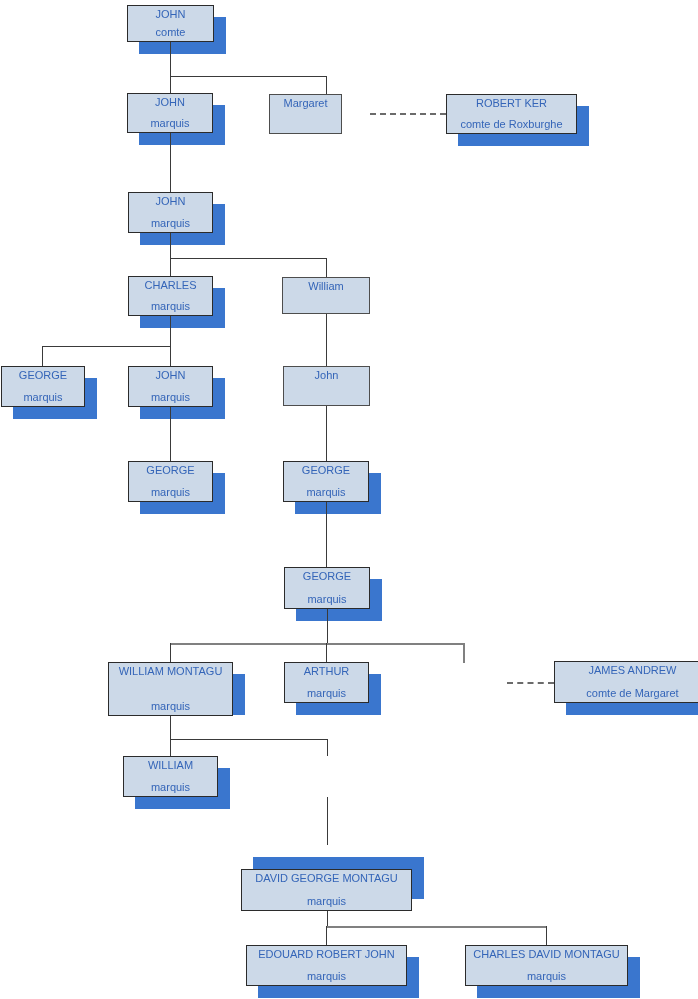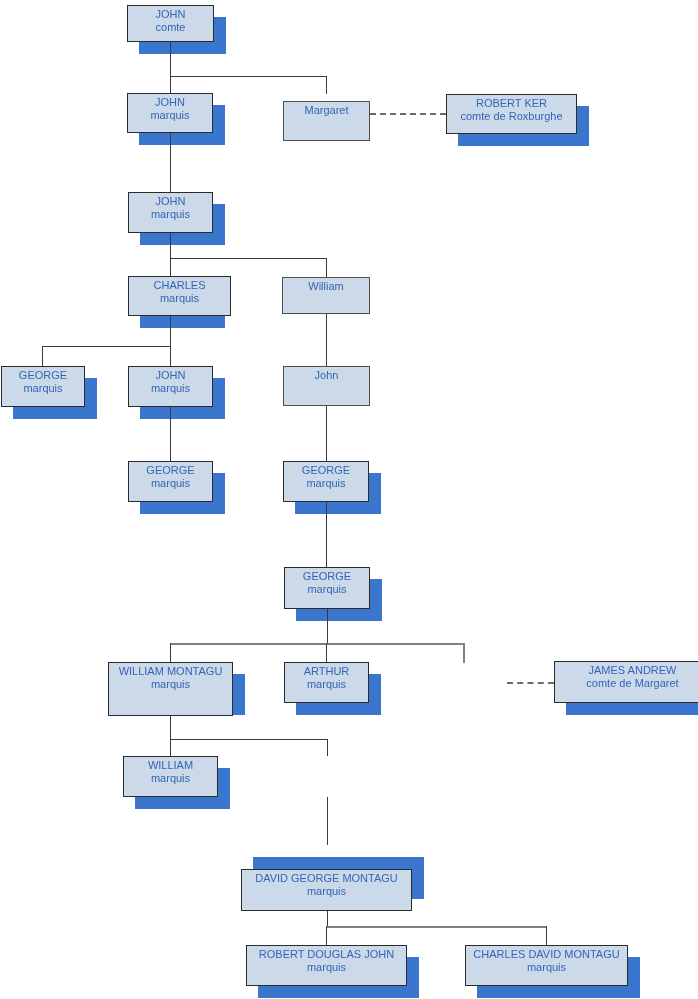--- a/index.html
+++ b/index.html
@@ -19,21 +19,21 @@
     position: absolute;
     background: #3a76ce;
   }
   .box {
     position: absolute;
     box-sizing: border-box;
     background: #ccd9e8;
     border: 1.5px solid #2b2b2b;
     display: flex;
     flex-direction: column;
-    justify-content: flex-start;
+    justify-content: space-between;
     align-items: center;
     text-align: center;
     color: #3465b8;
     font-size: 11px;
     line-height: 13px;
     padding: 2px;
     cursor: pointer;
   }
   .box.noshadow {
     border-color: #4d4d4d;
@@ -106,32 +106,32 @@
     <div class="line v-dark" style="left: 326px; top: 926px; height: 19px;"></div>
     <div class="line v-dark" style="left: 546px; top: 926px; height: 19px;"></div>
     <div class="box" style="left: 127px; top: 5px; width: 87px; height: 37px;">
       <span class="name">JOHN</span>
       <span class="title">comte</span>
     </div>
     <div class="box" style="left: 127px; top: 93px; width: 86px; height: 40px;">
       <span class="name">JOHN</span>
       <span class="title">marquis</span>
     </div>
-    <div class="box noshadow" style="left: 283px; top: 94px; width: 87px; height: 40px; margin-top: 7px;">
+    <div class="box noshadow" style="left: 269px; top: 94px; width: 73px; height: 40px;">
       <span class="name">Margaret</span>
     </div>
     <div class="box" style="left: 446px; top: 94px; width: 131px; height: 40px;">
       <span class="name">ROBERT KER</span>
       <span class="title">comte de Roxburghe</span>
     </div>
     <div class="box" style="left: 128px; top: 192px; width: 85px; height: 41px;">
       <span class="name">JOHN</span>
       <span class="title">marquis</span>
     </div>
-    <div class="box" style="left: 128px; top: 276px; width: 103px; height: 40px;">
+    <div class="box" style="left: 128px; top: 276px; width: 85px; height: 40px;">
       <span class="name">CHARLES</span>
       <span class="title">marquis</span>
     </div>
     <div class="box noshadow" style="left: 282px; top: 277px; width: 88px; height: 37px;">
       <span class="name">William</span>
     </div>
     <div class="box" style="left: 1px; top: 366px; width: 84px; height: 41px;">
       <span class="name">GEORGE</span>
       <span class="title">marquis</span>
     </div>
@@ -168,20 +168,20 @@
     </div>
     <div class="box" style="left: 123px; top: 756px; width: 95px; height: 41px;">
       <span class="name">WILLIAM</span>
       <span class="title">marquis</span>
     </div>
     <div class="box" style="left: 241px; top: 845px; width: 171px; height: 42px; margin-top: 24px;">
       <span class="name">DAVID GEORGE MONTAGU</span>
       <span class="title">marquis</span>
     </div>
     <div class="box" style="left: 246px; top: 945px; width: 161px; height: 41px;">
-      <span class="name">ROBERT DOUGLAS JOHN</span>
+      <span class="name">EDOUARD ROBERT JOHN</span>
       <span class="title">marquis</span>
     </div>
     <div class="box" style="left: 465px; top: 945px; width: 163px; height: 41px;">
       <span class="name">CHARLES DAVID MONTAGU</span>
       <span class="title">marquis</span>
     </div>
   </div>
 
 </body></html>

